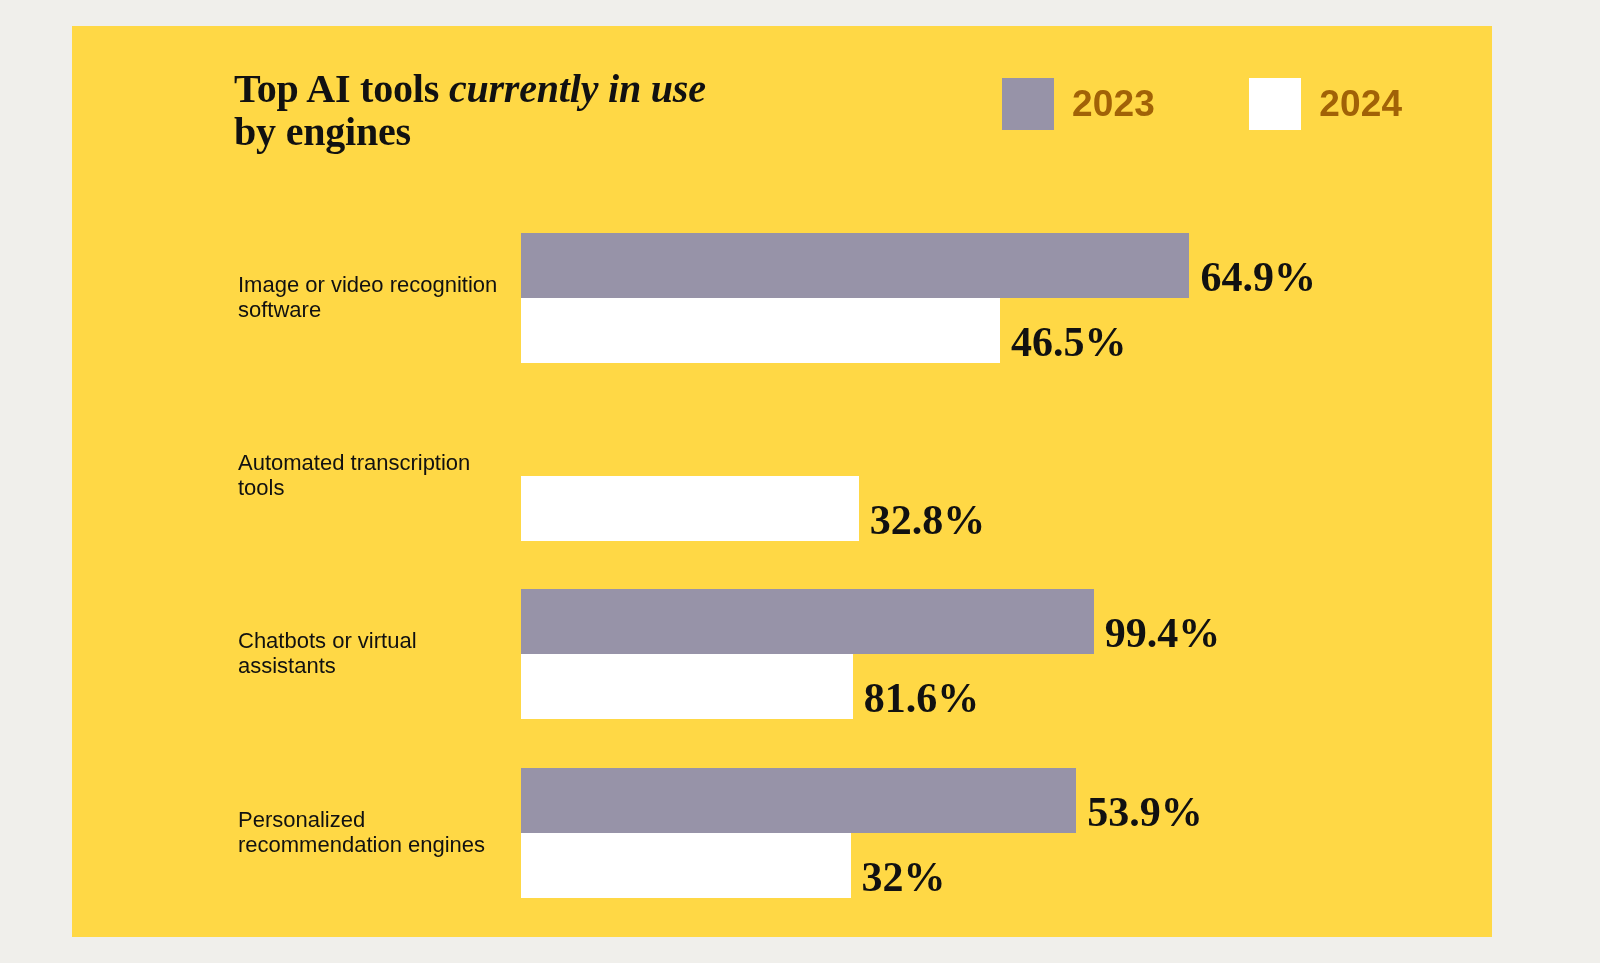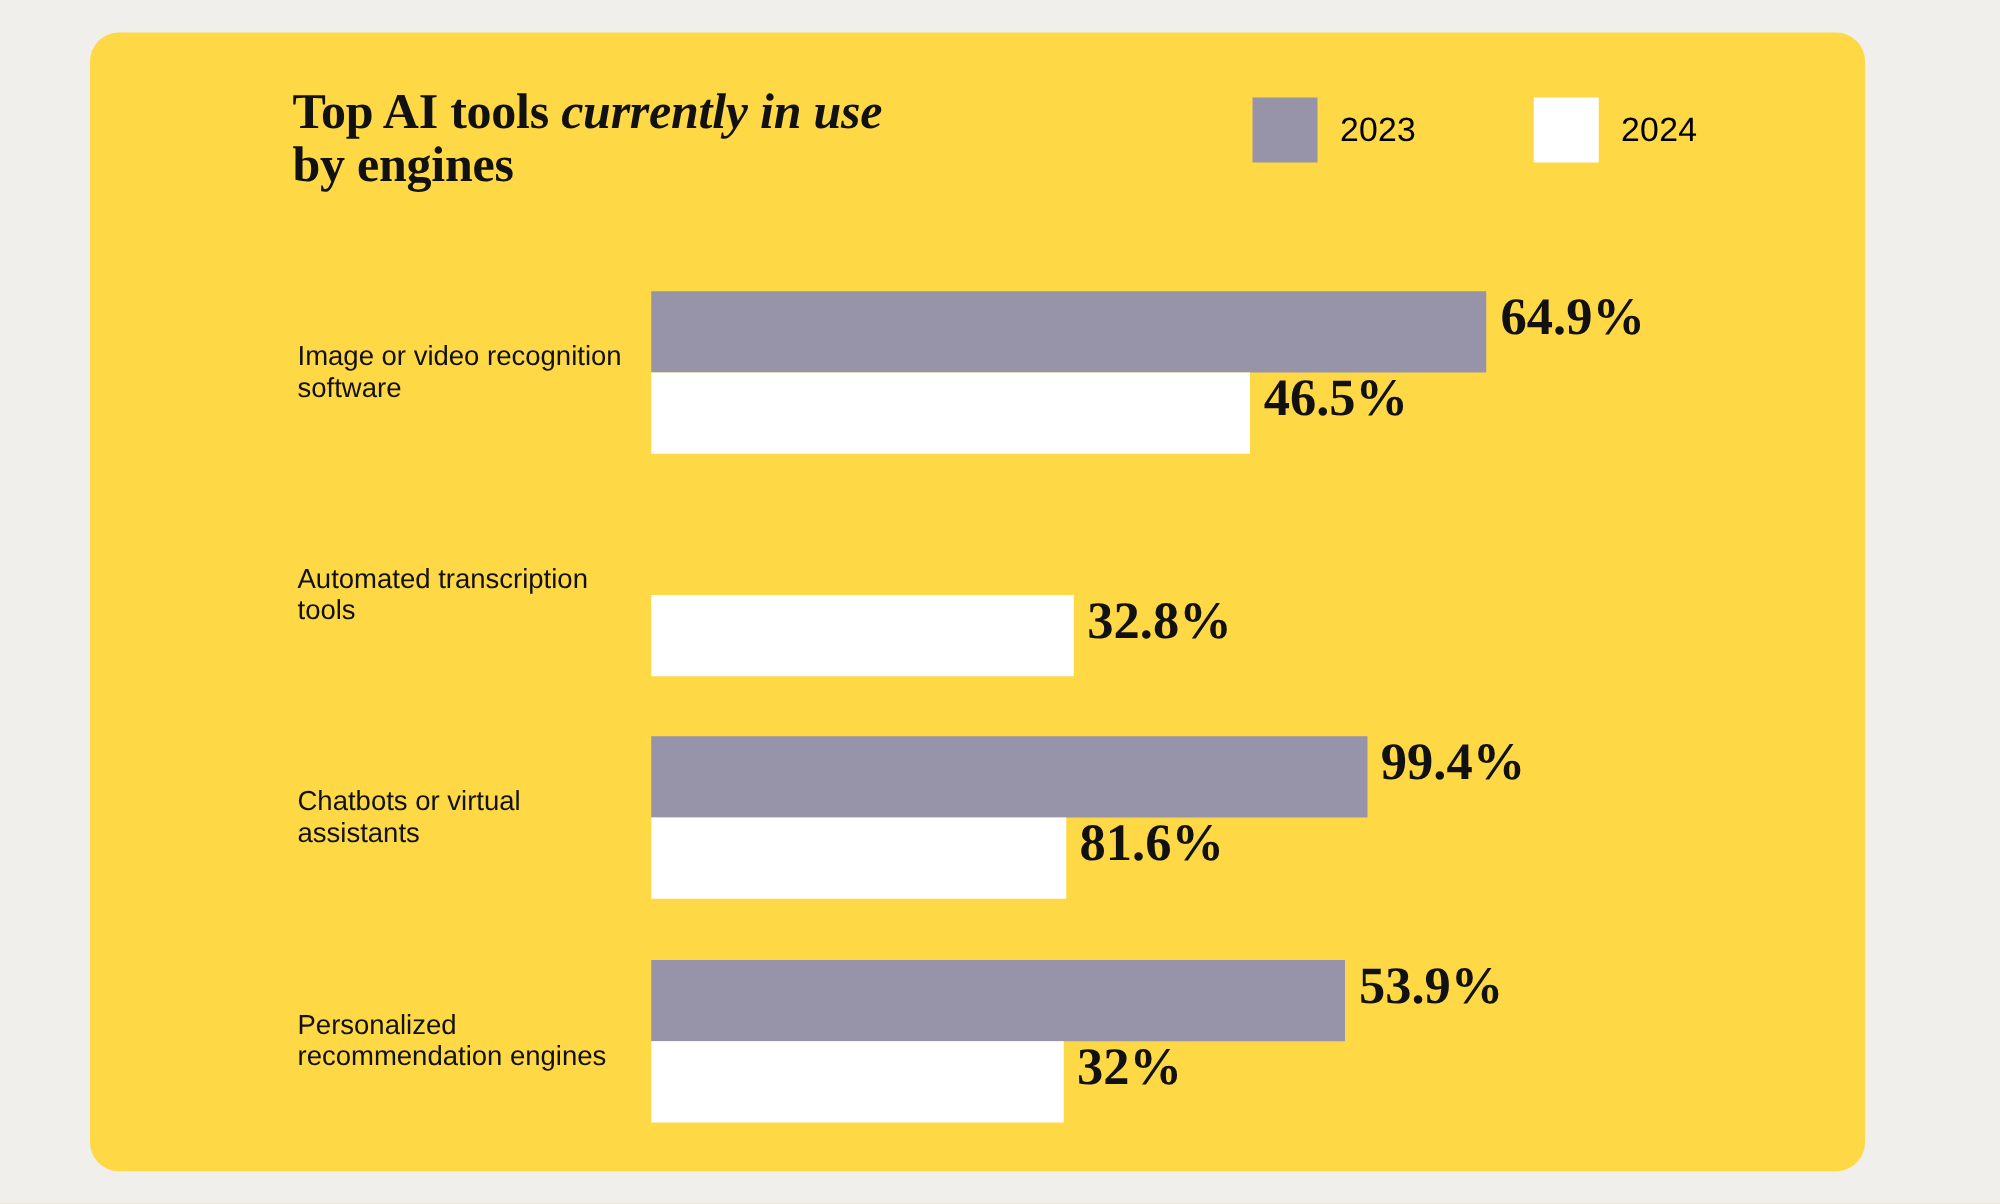--- a/index.html
+++ b/index.html
@@ -68,23 +68,23 @@
     padding-left: 36px;
   }
   .legend-swatch {
     width: 52px;
     height: 52px;
     display: block;
   }
   .legend-label {
     margin-left: 18px;
     font-family: "Liberation Sans", sans-serif;
-    font-weight: 400;
-    font-size: 27px;
-    color: #000000;
+    font-weight: 700;
+    font-size: 37px;
+    color: #a16207;
     letter-spacing: 0.2px;
   }
 
   
   .plot {
     position: absolute;
     left: 4px;
     top: 150px;
     width: 100%;
     bottom: 0;
@@ -113,21 +113,21 @@
     left: 445px;
     top: 0;
     right: 0;
     height: 130px;
   }
   .bar-row {
     position: absolute;
     left: 0;
     height: 65px;
     display: flex;
-    align-items: flex-start;
+    align-items: flex-end;
   }
   .bar-row.y2023 { top: 0; }
   .bar-row.y2024 { top: 65px; }
 
   .bar {
     height: 65px;
     display: block;
     flex: 0 0 auto;
   }
   .bar-2023 { background: #9793a8; }
@@ -139,21 +139,21 @@
     font-weight: 700;
     font-size: 42px;
     line-height: 1;
     color: #111111;
     white-space: nowrap;
   }
 </style>
 </head>
 <body style="background: rgb(240, 239, 235);">
 
-<div class="card" style="background: rgb(255, 216, 69); border-radius: 23px;">
+<div class="card" style="background: rgb(255, 216, 69);">
 
   <div class="chart-header">
     <h1 class="chart-title">
       <span>Top AI tools </span><span class="em">currently in use</span><br>
       <span>by engines</span>
     </h1>
 
     <div class="legend">
       <div class="legend-item">
         <span class="legend-swatch" style="background:#9793a8"></span>

